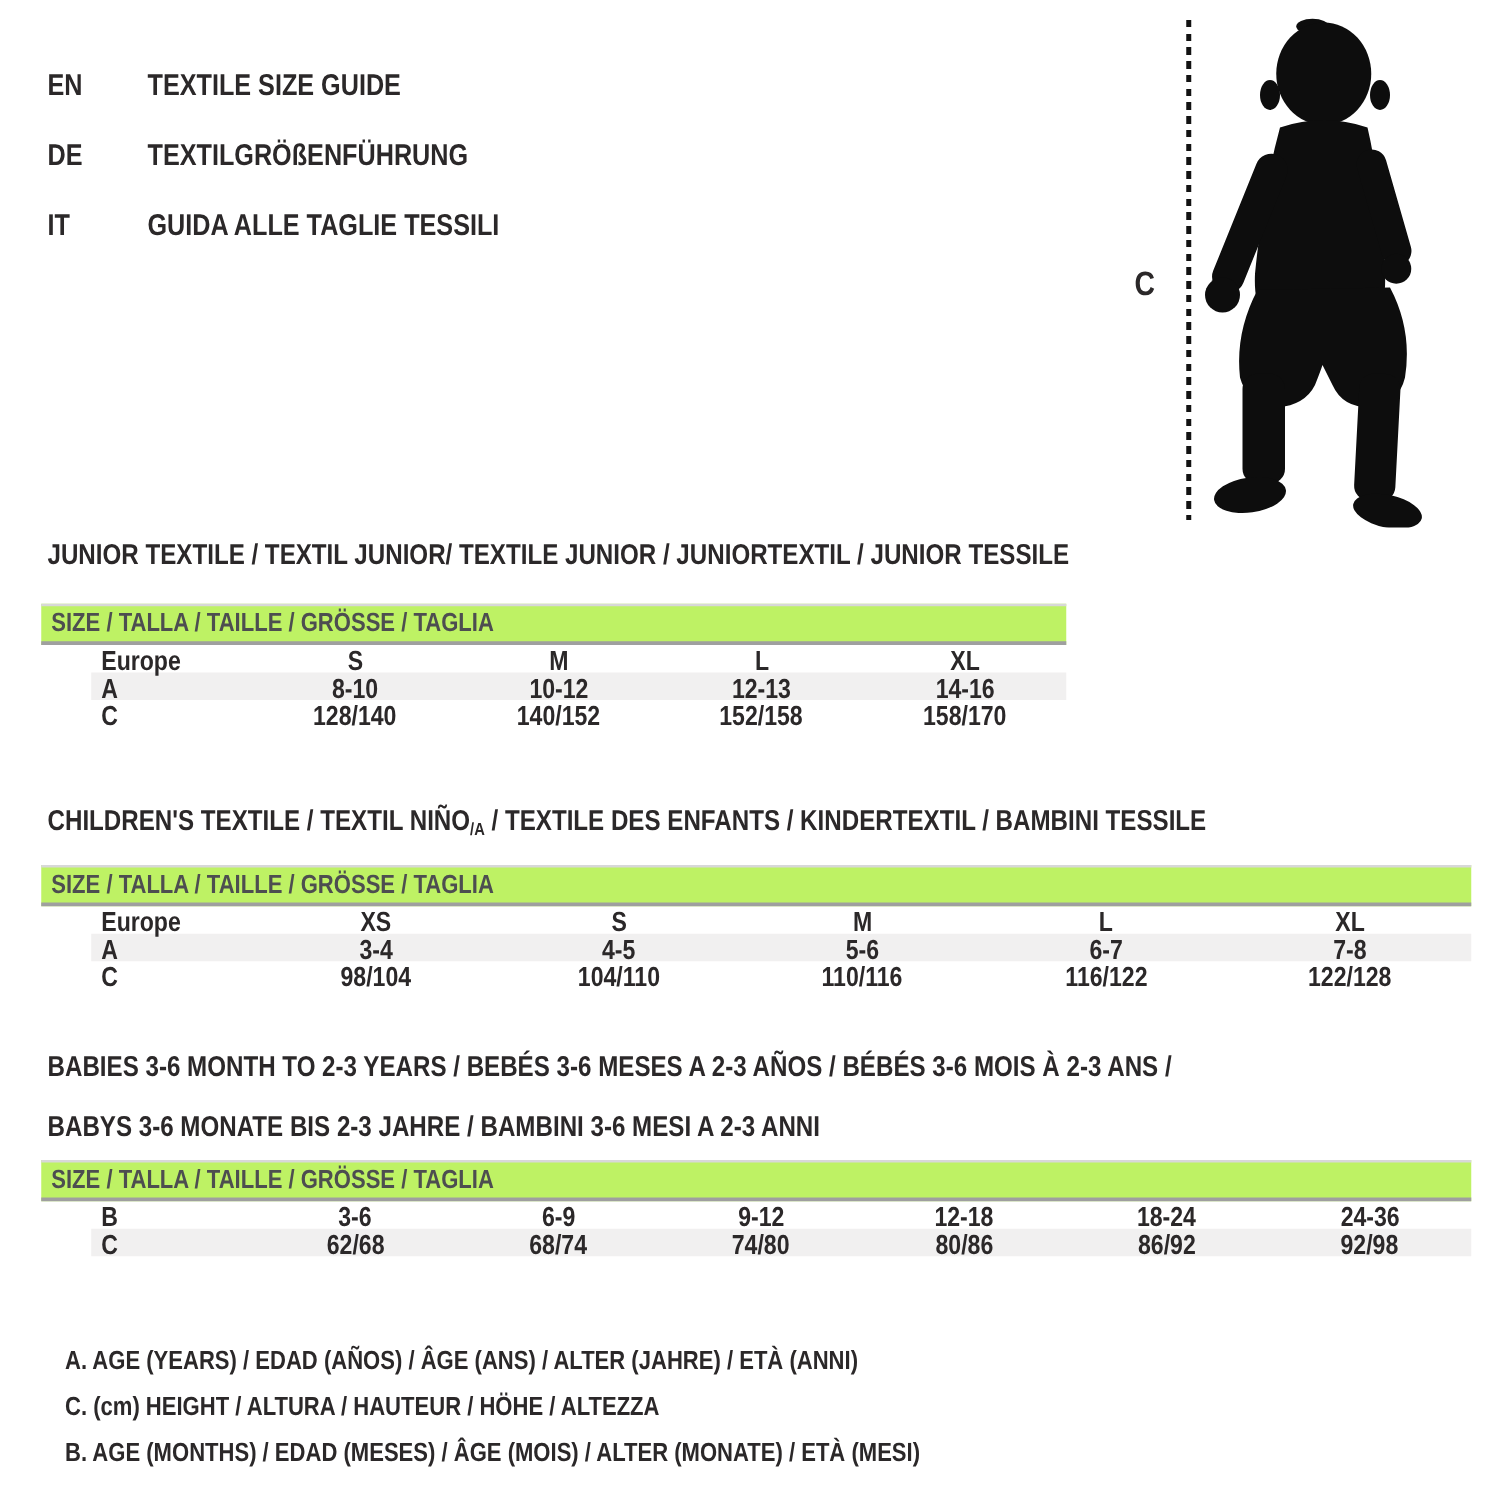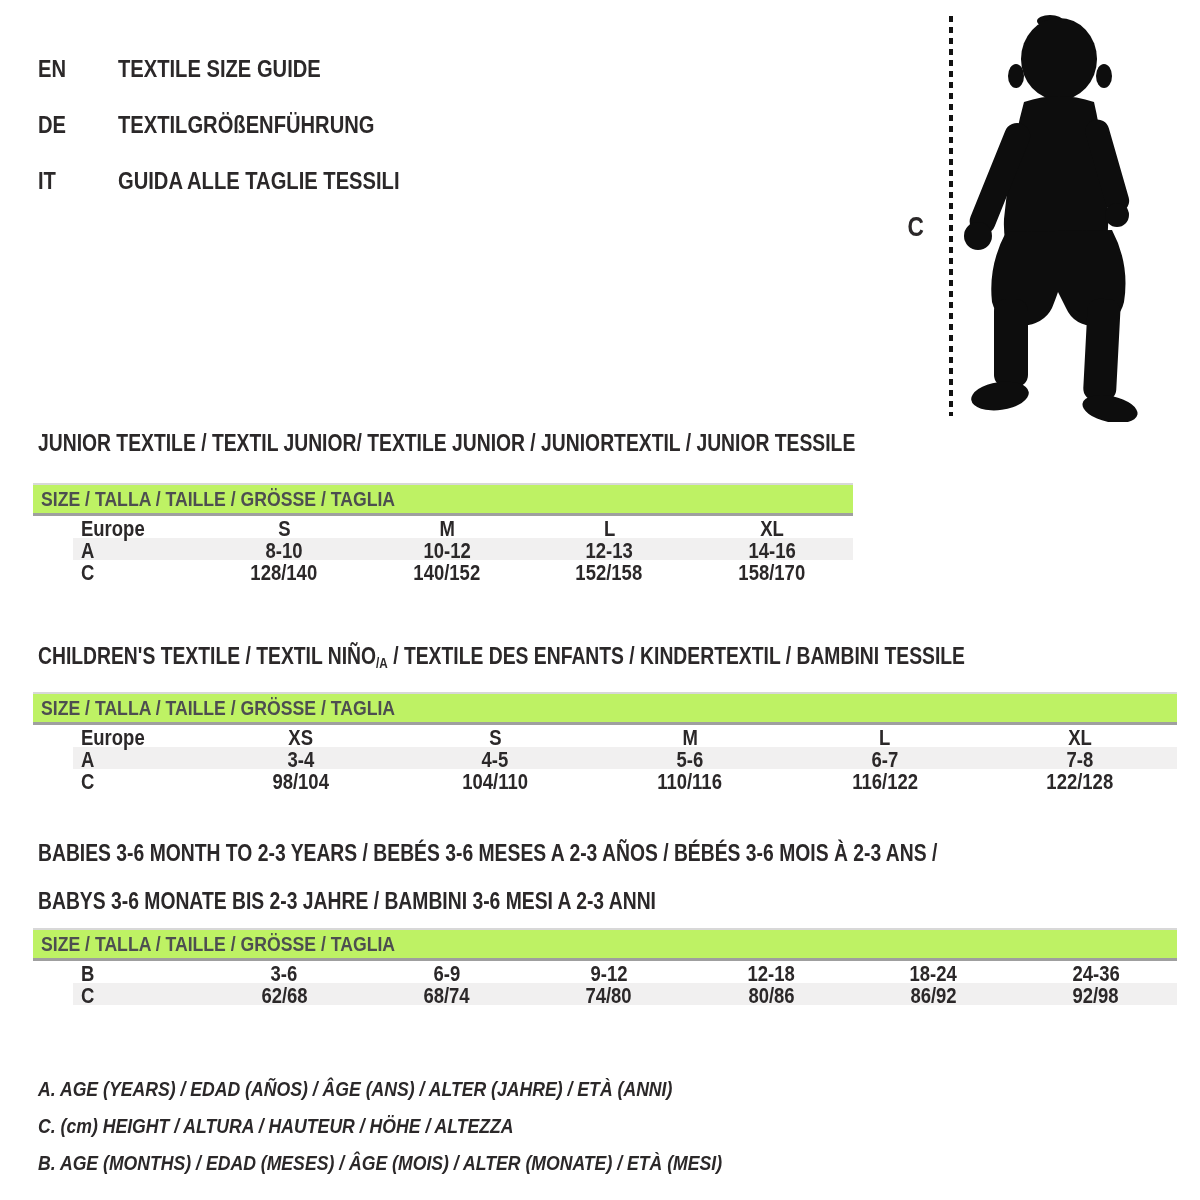--- a/index.html
+++ b/index.html
@@ -39,21 +39,21 @@
     align-items:center;padding-left:8px;color:#4d4e50;font-size:21px;}
   .row{display:grid;height:22px;align-items:center;font-size:22px;margin-left:40px;}
   .row.shaded{background:#f1f0f0;}
   .g4{grid-template-columns:130px repeat(4,1fr);}
   .g5{grid-template-columns:130px repeat(5,1fr);}
   .g6{grid-template-columns:130px repeat(6,1fr);}
   .lbl{padding-left:8px;text-align:left;}
   .cell{text-align:center;}
 
   
-  .legend{left:38px;top:1070px;font-size:21px;font-style:italic;}
+  .legend{left:52px;top:1070px;font-size:21px;}
   .legend div{height:37px;display:flex;align-items:center;}
 </style>
 </head>
 <body>
 
 <div class="abs lang-list">
   <div class="lang-row">
     <span class="lang-code"><span class="cx cx-l">EN</span></span>
     <span class="cx cx-l">TEXTILE SIZE GUIDE</span>
   </div>

